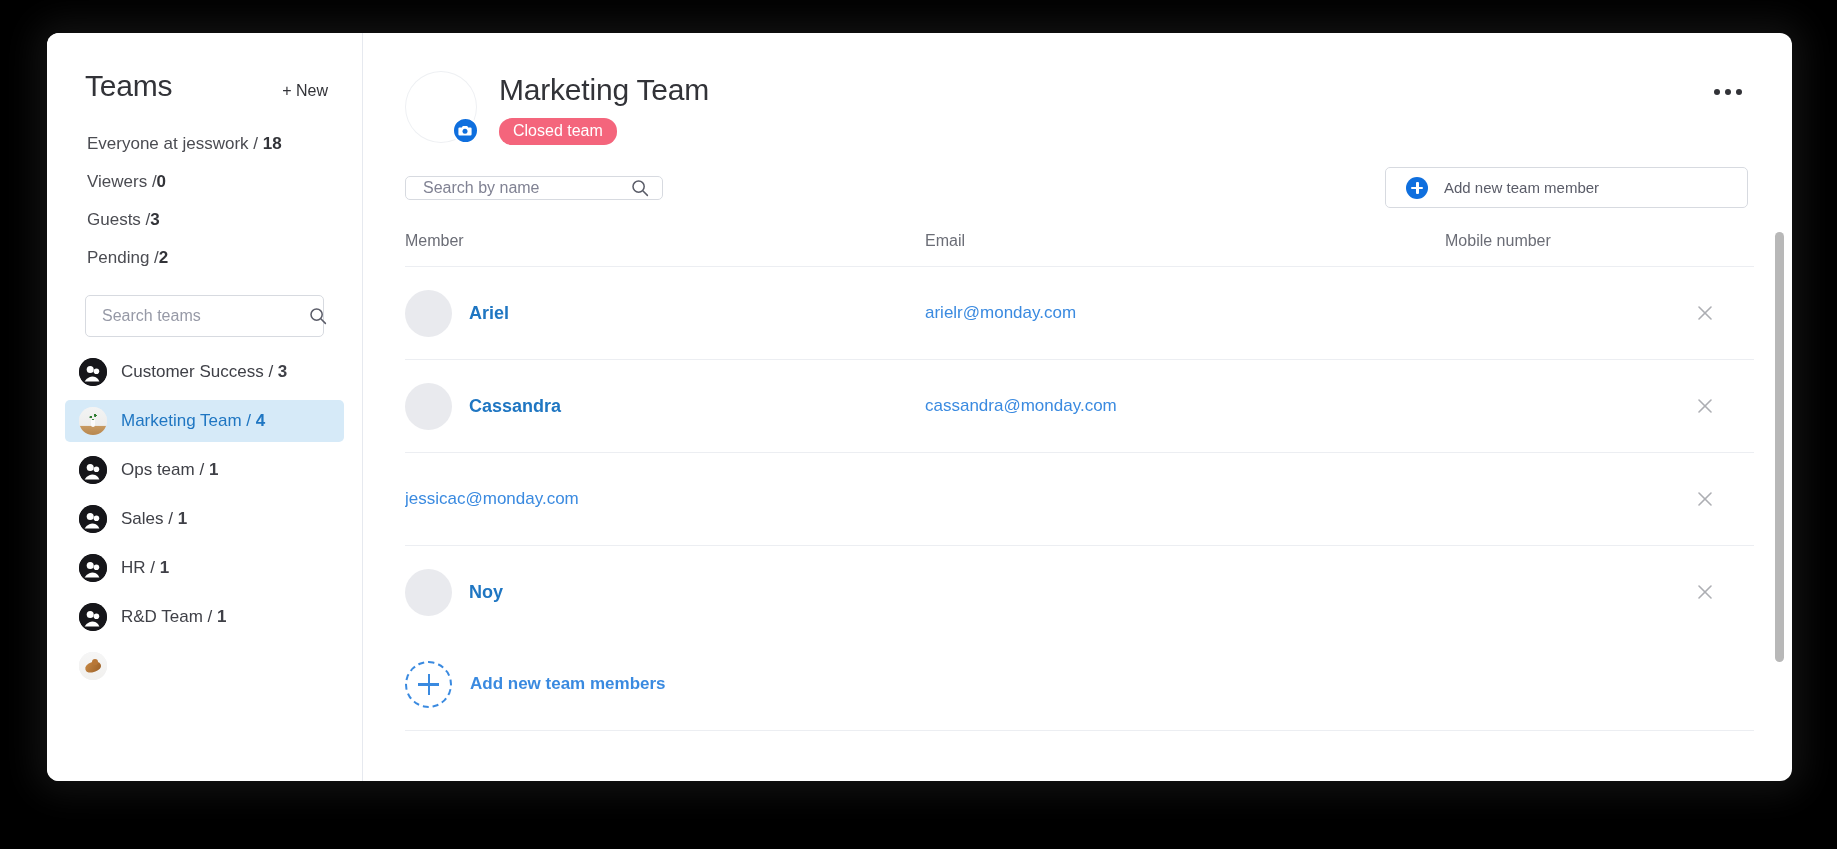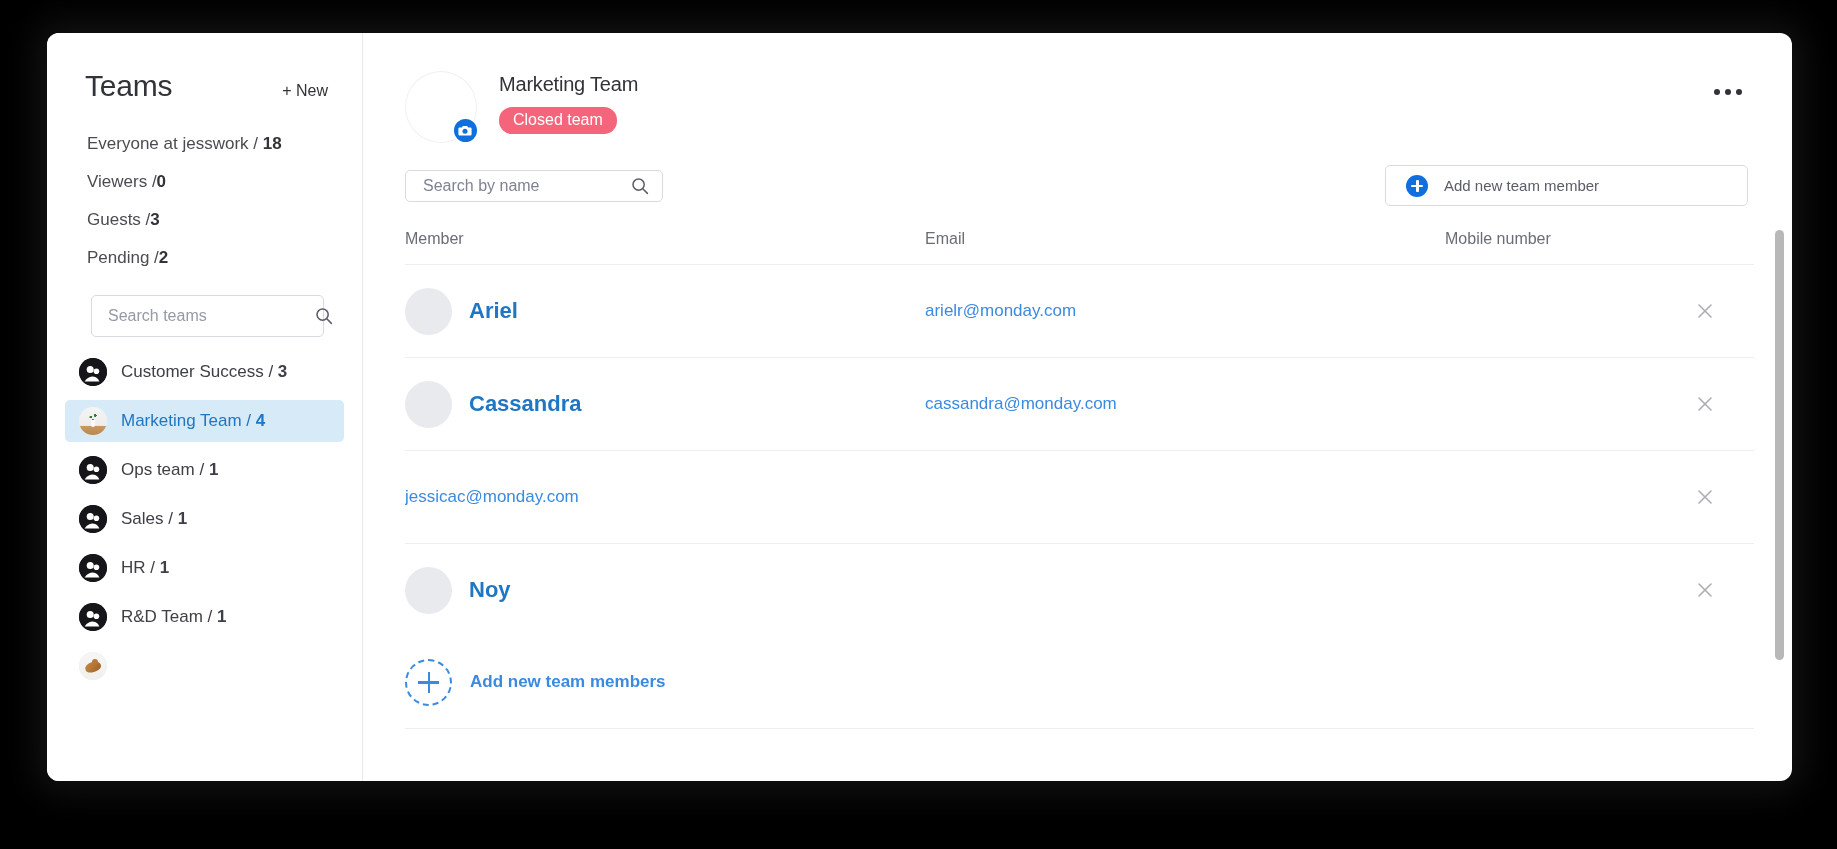--- a/index.html
+++ b/index.html
@@ -68,21 +68,20 @@
 
   .search-teams-wrap { padding: 18px 38px 0 38px; }
   .search-box {
     height: 42px;
     border: 1px solid #d7dae0;
     border-radius: 5px;
     display: flex;
     align-items: center;
     padding: 0 12px 0 16px;
     background: #fff;
-    margin-left: 6px;
   }
   .search-box input {
     border: none;
     outline: none;
     flex: 1;
     font-size: 16px;
     color: #323338;
     font-family: "Liberation Sans", sans-serif;
     background: transparent;
   }
@@ -205,21 +204,21 @@
     width: 27px; height: 27px;
     border-radius: 50%;
     background: #0f6fde;
     border: 2px solid #fff;
     display: flex; align-items: center; justify-content: center;
   }
   .cam-badge svg { display:block; }
 
   .team-title-block { margin-left: 22px; padding-top: 2px; }
   .team-title {
-    font-size: 20px;
+    font-size: 30px;
     color: #323338;
     font-weight: 400;
     letter-spacing: -0.2px;
     line-height: 1.1;
   }
   .team-badge {
     display: inline-block;
     margin-top: 12px;
     background: #f4657c;
     color: #ffffff;
@@ -239,21 +238,21 @@
   .kebab i { width: 6px; height: 6px; border-radius: 50%; background: #323338; display:block; }
 
   .toolbar {
     display: flex;
     align-items: center;
     justify-content: space-between;
     padding: 22px 44px 0 42px;
   }
   .search-name {
     width: 258px;
-    height: 32px;
+    height: 24px;
     border: 1px solid #d7dae0;
     border-radius: 5px;
     display: flex;
     align-items: center;
     padding: 0 13px 0 17px;
     background: #fff;
   }
   .search-name input {
     border: none; outline: none; flex: 1;
     font-size: 16px; color: #323338;
@@ -325,21 +324,21 @@
   .trow:last-of-type { border-bottom: 1px solid #eceef2; }
 
   .member-cell { display: flex; align-items: center; gap: 17px; }
   .m-avatar {
     width: 47px; height: 47px; flex: 0 0 47px;
     border-radius: 50%;
     overflow: hidden;
     background: #e9eaee;
   }
   .m-name {
-    font-size: 22px;
+    font-size: 18px;
     color: #1f76c2;
     font-weight: 700;
     cursor: pointer;
     line-height: 1.35;
   }
   .m-sub {
     font-size: 16px;
     color: #6b6d76;
     font-weight: 400;
     line-height: 1.35;

